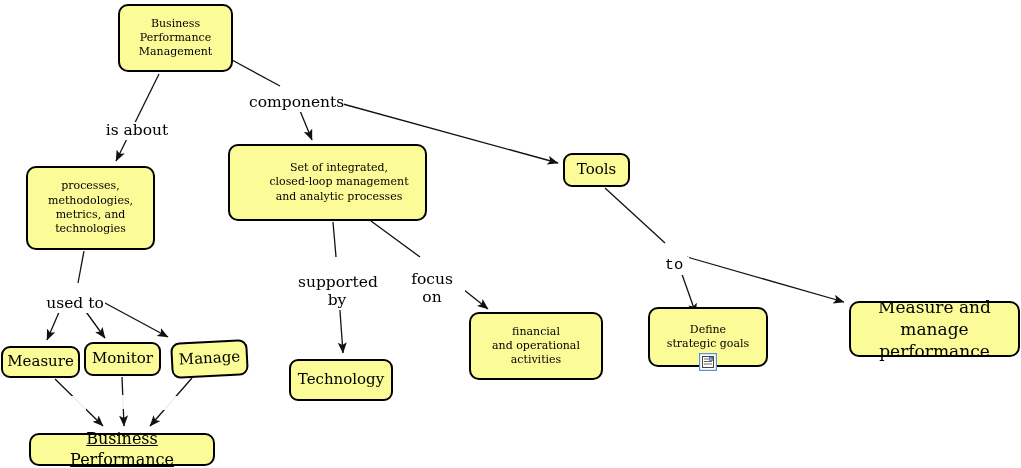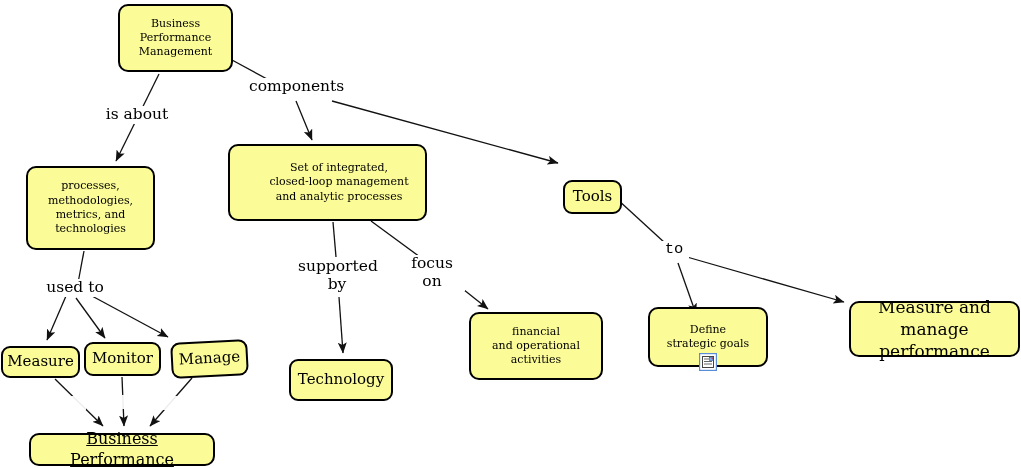--- a/index.html
+++ b/index.html
@@ -20,21 +20,21 @@
     text-align:center; white-space:pre-line;
     font-size:11px; line-height:1.3; padding:2px 4px;
   }
   .node.small { border-radius:9px; font-size:15px; }
   .node.bp { font-size:16px; }
   .node.tilt { transform:rotate(-3deg); }
   .link-label {
     position:absolute; z-index:2;
     background:var(--label-bg,#fff);
     font-size:15.5px; line-height:1.15; text-align:center;
-    white-space:pre-line; padding:0 1px;
+    white-space:pre-line; padding:0 1px;margin-top:16px;
   }
   .resource-icon {
     position:absolute; left:50%; bottom:-6px; transform:translateX(-50%);
     width:18px; height:18px; line-height:0; z-index:4;
   }
 </style>
 </head>
 <body>
 
 <div class="canvas">
@@ -82,21 +82,21 @@
 
   <div class="node" style="left:26px; top:166px; width:129px; height:84px;">processes,
 methodologies,
 metrics, and
 technologies</div>
 
   <div class="node" style="left:228px; top:144px; width:199px; height:77px;padding-left:27px;">Set of integrated,
 closed-loop management
 and analytic processes</div>
 
-  <div class="node small" style="left:563px; top:153px; width:59px; height:34px;margin-top:27px;">Tools</div>
+  <div class="node small" style="left:563px; top:153px; width:67px; height:34px;">Tools</div>
 
   <div class="node small" style="left:1px; top:346px; width:79px; height:32px;">Measure</div>
 
   <div class="node small" style="left:84px; top:342px; width:77px; height:34px;">Monitor</div>
 
   <div class="node small tilt" style="left:171px; top:341px; width:77px; height:36px;">Manage</div>
 
   <div class="node bp" style="left:29px; top:433px; width:186px; height:33px;text-decoration:underline;">Business Performance</div>
 
   <div class="node small" style="left:289px; top:359px; width:104px; height:42px;">Technology</div>

